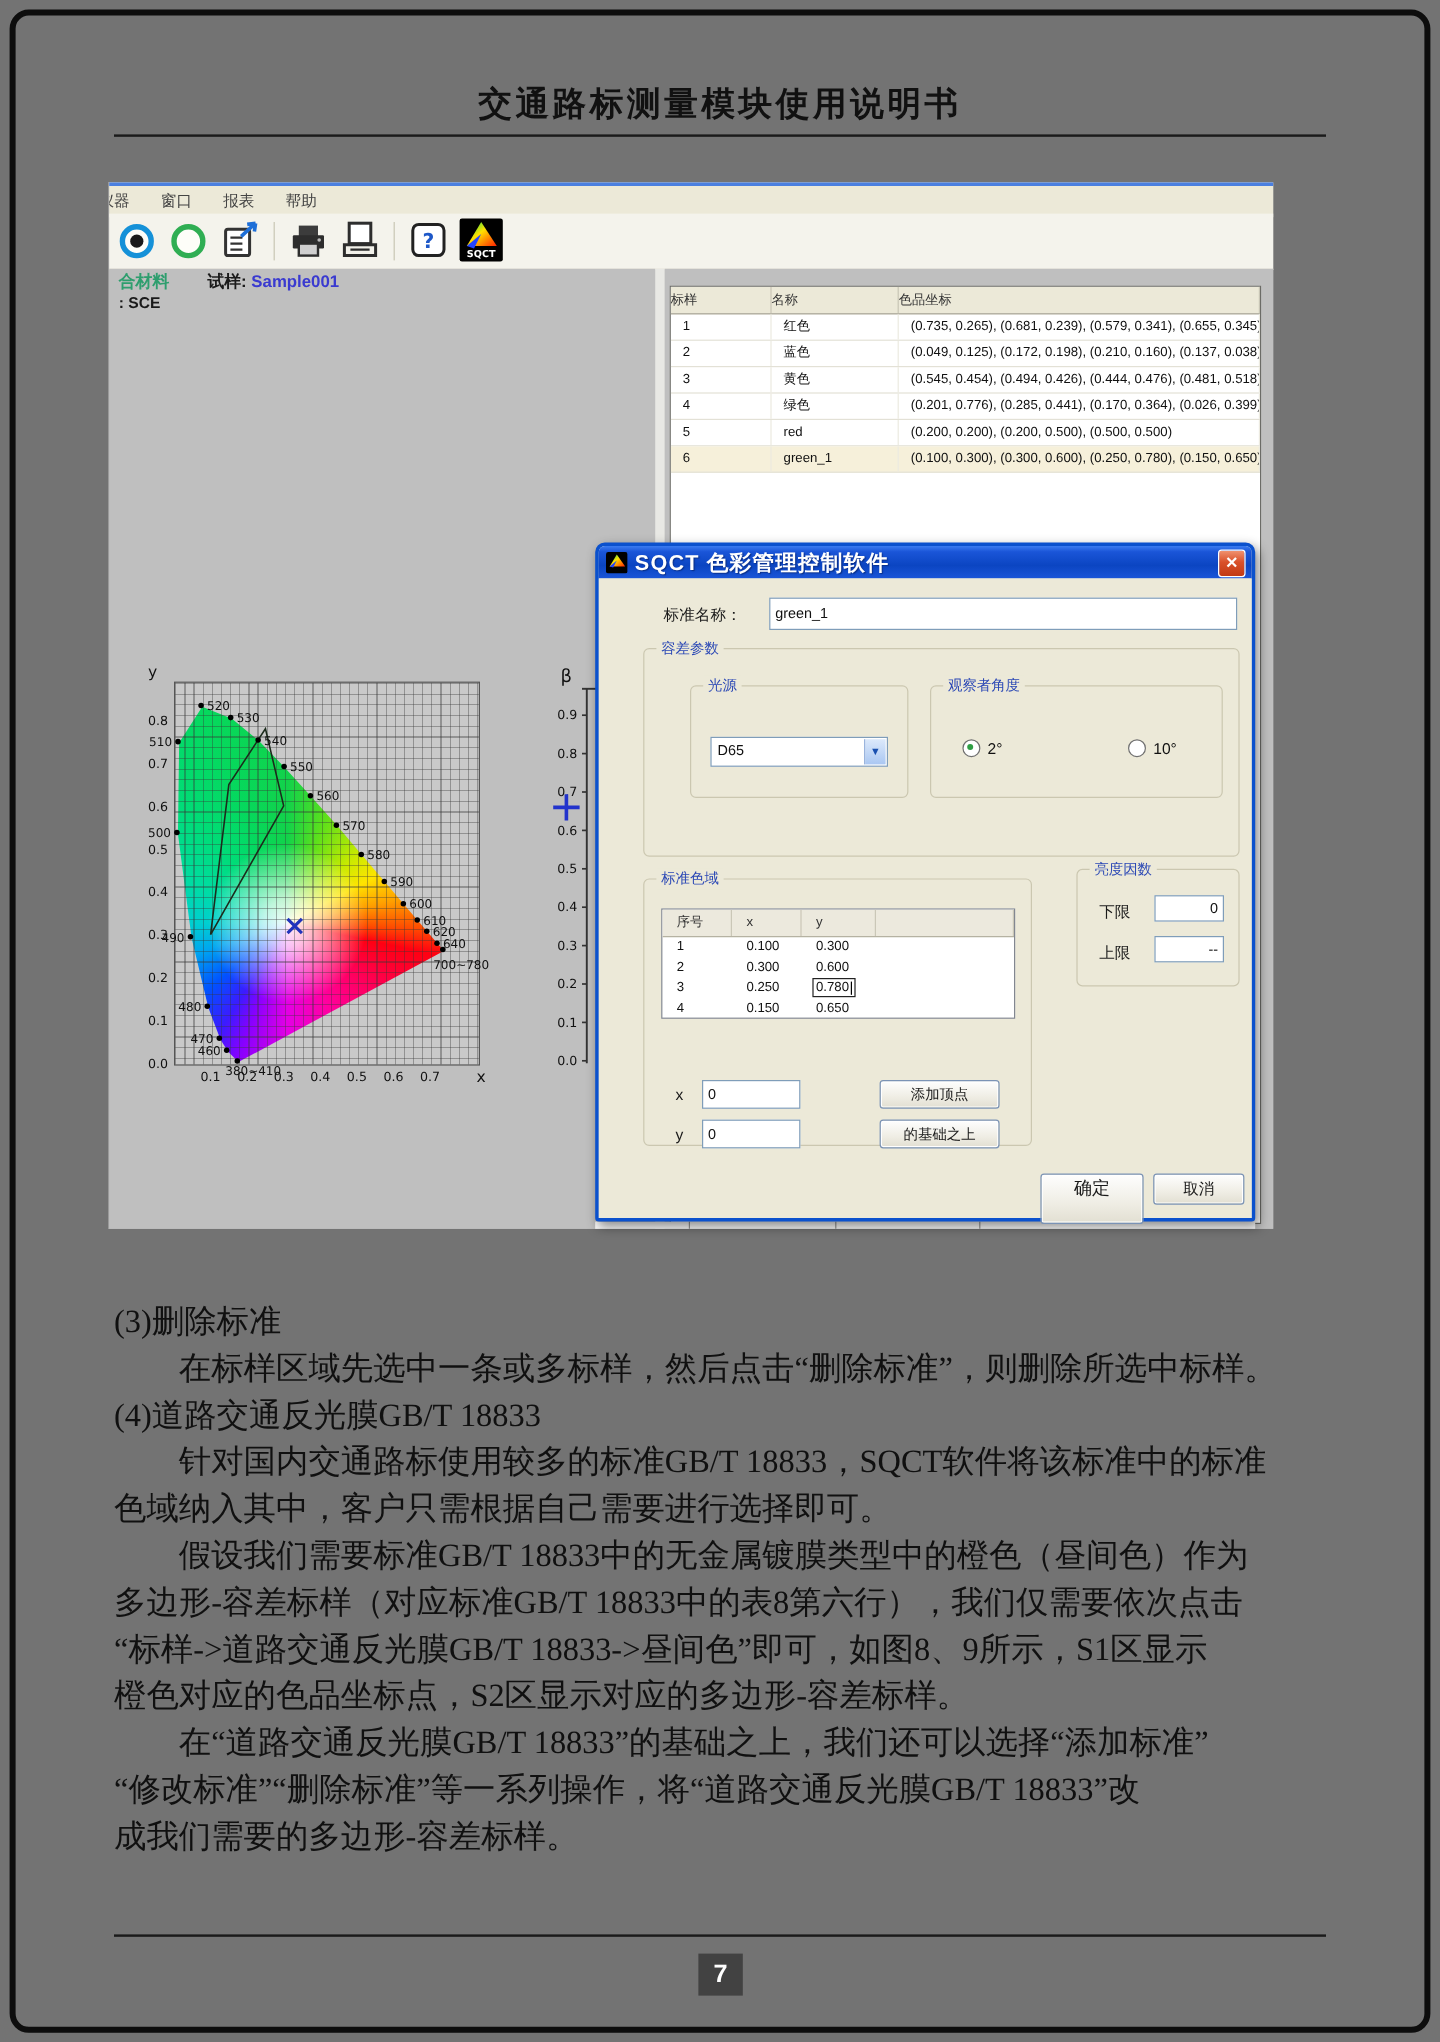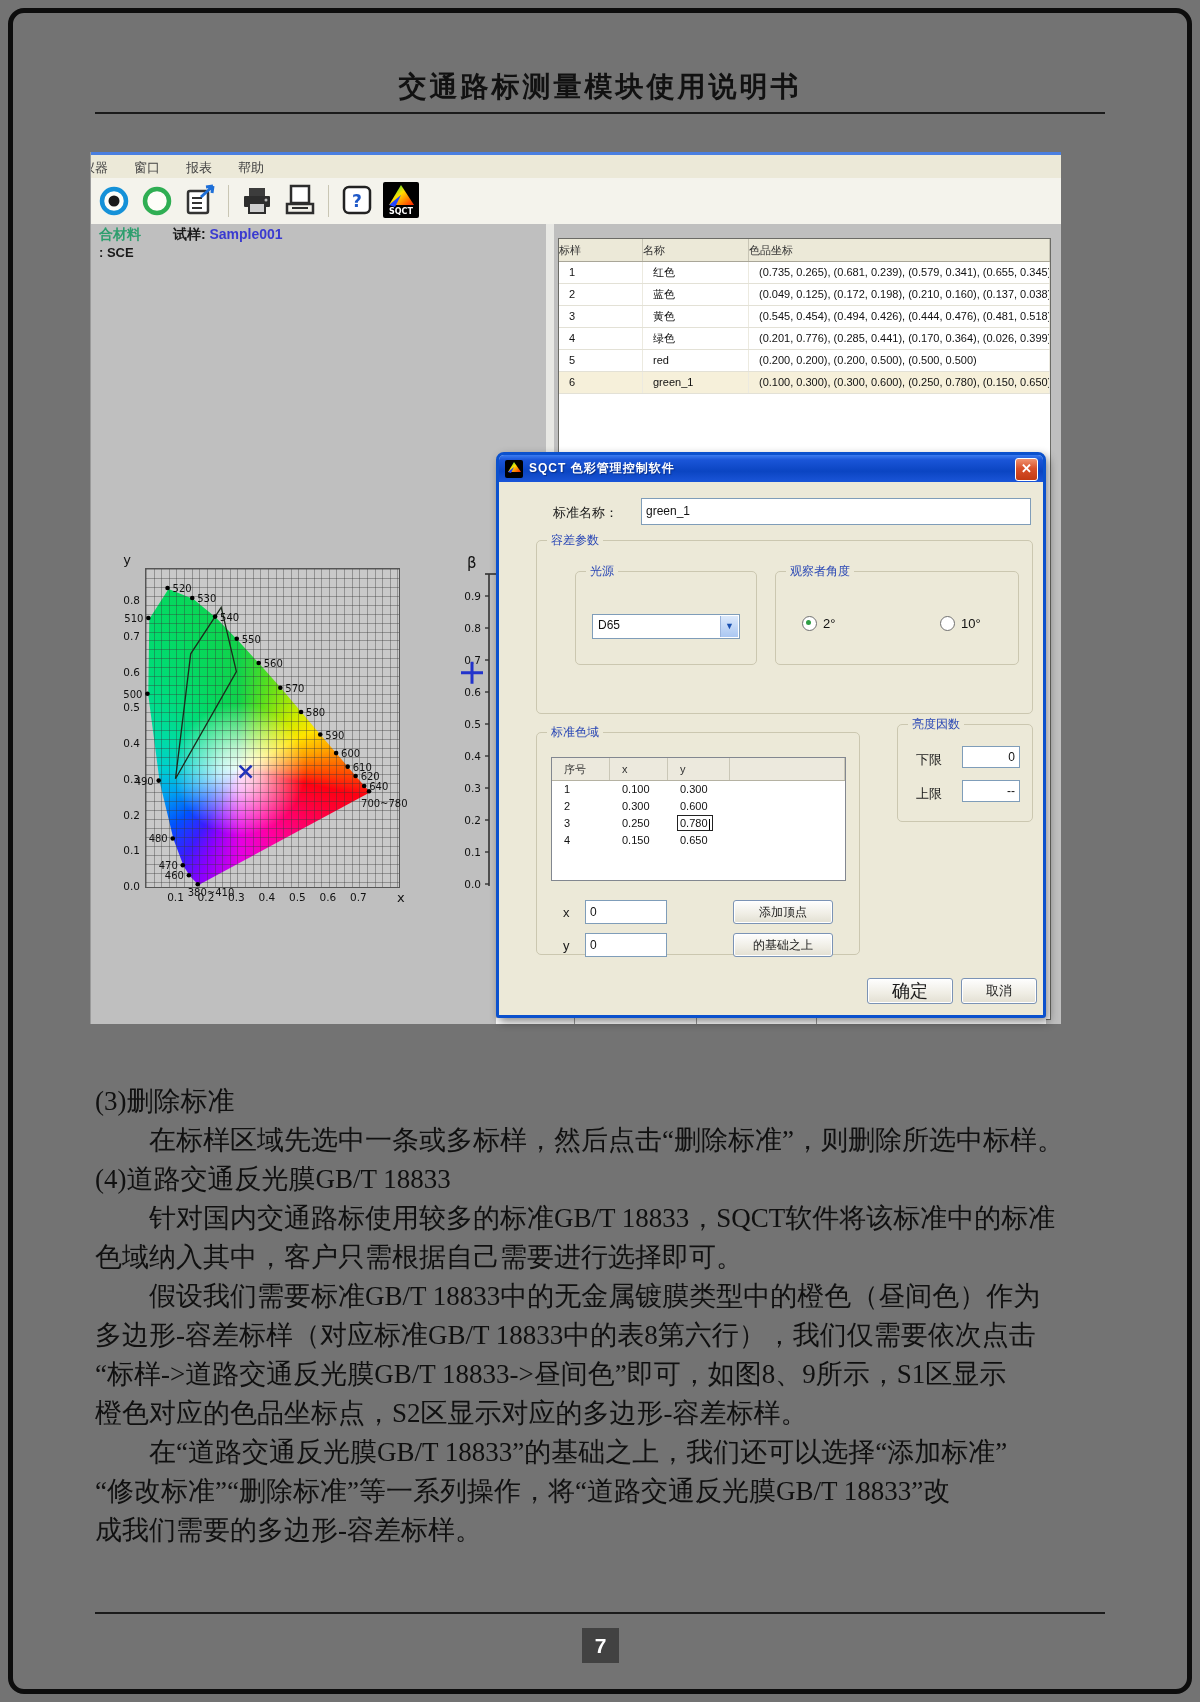--- a/index.html
+++ b/index.html
@@ -60,21 +60,21 @@
       repeating-linear-gradient(to bottom, rgba(55,55,55,.38) 0 1px, transparent 1px 8.93px);}
   .plot-svg{position:absolute;left:0;top:324px;width:420px;height:380px;overflow:visible;}
   .beta-svg{position:absolute;left:350px;top:332px;width:70px;height:345px;overflow:visible;}
   
   .dialog{position:absolute;left:405px;top:300px;width:550px;height:566px;z-index:10;
           border:3px solid #0b51cd;border-radius:8px 8px 3px 3px;background:#ece9d8;
           box-shadow:3px 4px 10px rgba(0,0,0,.45);box-sizing:border-box;}
   .titlebar{position:absolute;left:-0px;top:0;right:0;height:27px;border-radius:5px 5px 0 0;
             background:linear-gradient(180deg,#3a7bf0 0%,#1a55d8 18%,#0b45c2 60%,#1a55d8 100%);
             display:flex;align-items:center;padding:0 6px;}
-  .titlebar .ttext{color:#fff;font-size:12px;font-weight:bold;margin-left:6px;
+  .titlebar .ttext{color:#fff;font-size:18px;font-weight:bold;margin-left:6px;
                    text-shadow:1px 1px 1px #0a2f88;letter-spacing:1px;}
   .closebtn{position:absolute;right:5px;top:3px;width:21px;height:21px;border:1px solid #fff;
             border-radius:3px;background:linear-gradient(180deg,#f0926f,#d9502a 45%,#c23a14);
             color:#fff;font-size:13px;font-weight:bold;text-align:center;line-height:19px;}
   .dlg-body{position:absolute;left:0;top:27px;right:0;bottom:0;background:#ece9d8;}
   .dlabel{position:absolute;font-size:13px;color:#1a1a1a;white-space:nowrap;}
   .dinput{position:absolute;background:#fff;border:1px solid #7f9db9;font-size:12px;
           padding:0 4px;line-height:25px;white-space:nowrap;box-sizing:border-box;}
   .group{position:absolute;border:1px solid #cbc7b0;border-radius:5px;}
   .group-label{position:absolute;top:-9px;left:10px;background:#ece9d8;padding:0 4px;
@@ -367,21 +367,21 @@
             </div>
             <div class="radio" style="left:164px;top:44px;">
               <span class="rdot"></span>
               <span>10°</span>
             </div>
           </div>
         </div>
 
         <div class="group" style="left:37px;top:250px;width:322px;height:221px;">
           <span class="group-label">标准色域</span>
-          <div class="vlist" style="left:14px;top:24px;width:295px;height:124px;">
+          <div class="vlist" style="left:14px;top:24px;width:295px;height:92px;">
             <div class="vhd">
               <div>序号</div>
               <div>x</div>
               <div>y</div>
               <div></div>
             </div>
             <div id="vlist-rows">
                 <div class="vrow">
                   <div>1</div>
                   <div>0.100</div>
@@ -417,21 +417,21 @@
         </div>
 
         <div class="group" style="left:398px;top:242px;width:134px;height:96px;">
           <span class="group-label">亮度因数</span>
           <div class="dlabel" style="left:18px;top:26px;">下限</div>
           <div class="dinput" style="left:64px;top:21px;width:58px;height:22px;line-height:20px;text-align:right;">0</div>
           <div class="dlabel" style="left:18px;top:60px;">上限</div>
           <div class="dinput" style="left:64px;top:55px;width:58px;height:22px;line-height:20px;text-align:right;">--</div>
         </div>
 
-        <div class="xpbtn" style="left:368px;top:496px;width:86px;height:26px;line-height:24px;font-size:18px;">确定</div>
+        <div class="xpbtn" style="left:368px;top:496px;width:86px;height:42px;line-height:24px;font-size:15px;">确定</div>
         <div class="xpbtn" style="left:462px;top:496px;width:76px;height:26px;line-height:24px;font-size:13px;">取消</div>
       </div>
     </div>
 
     <div class="below-strip">
       <i style="left:78px;"></i>
         <i style="left:200px;"></i>
         <i style="left:320px;"></i>
     </div>
   </div>

